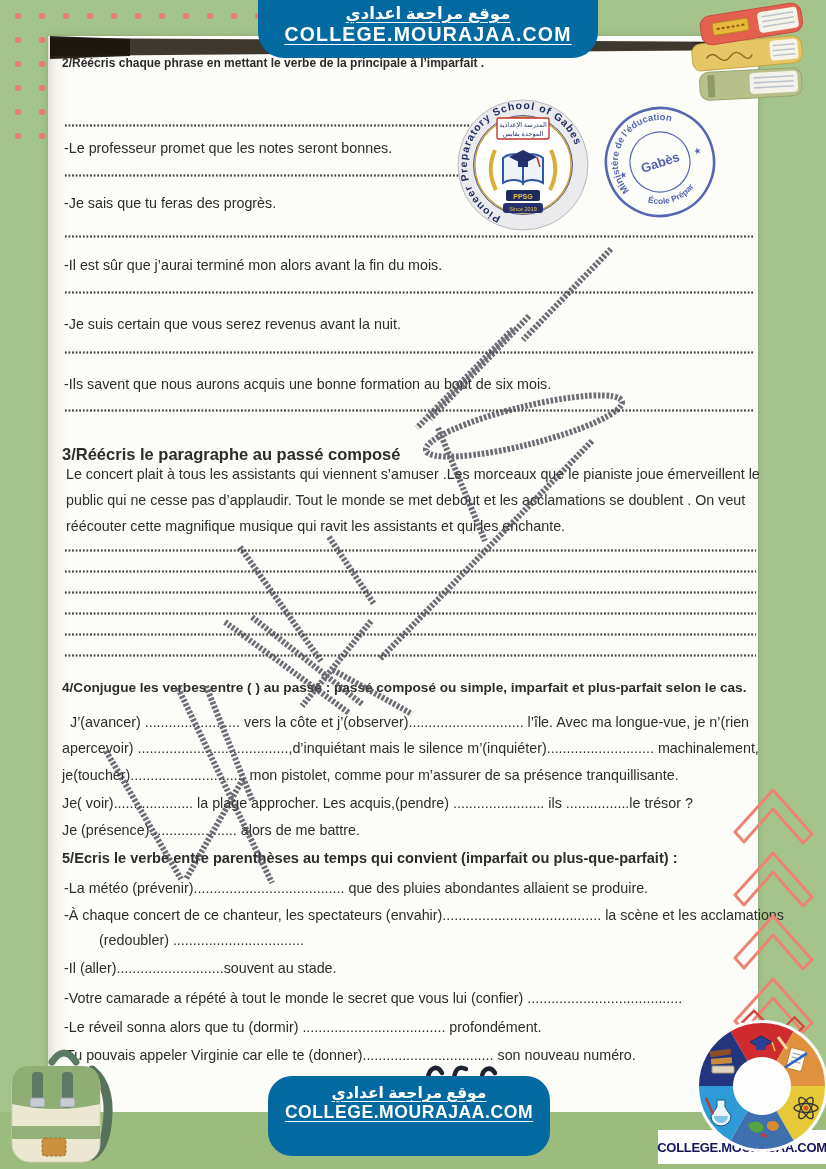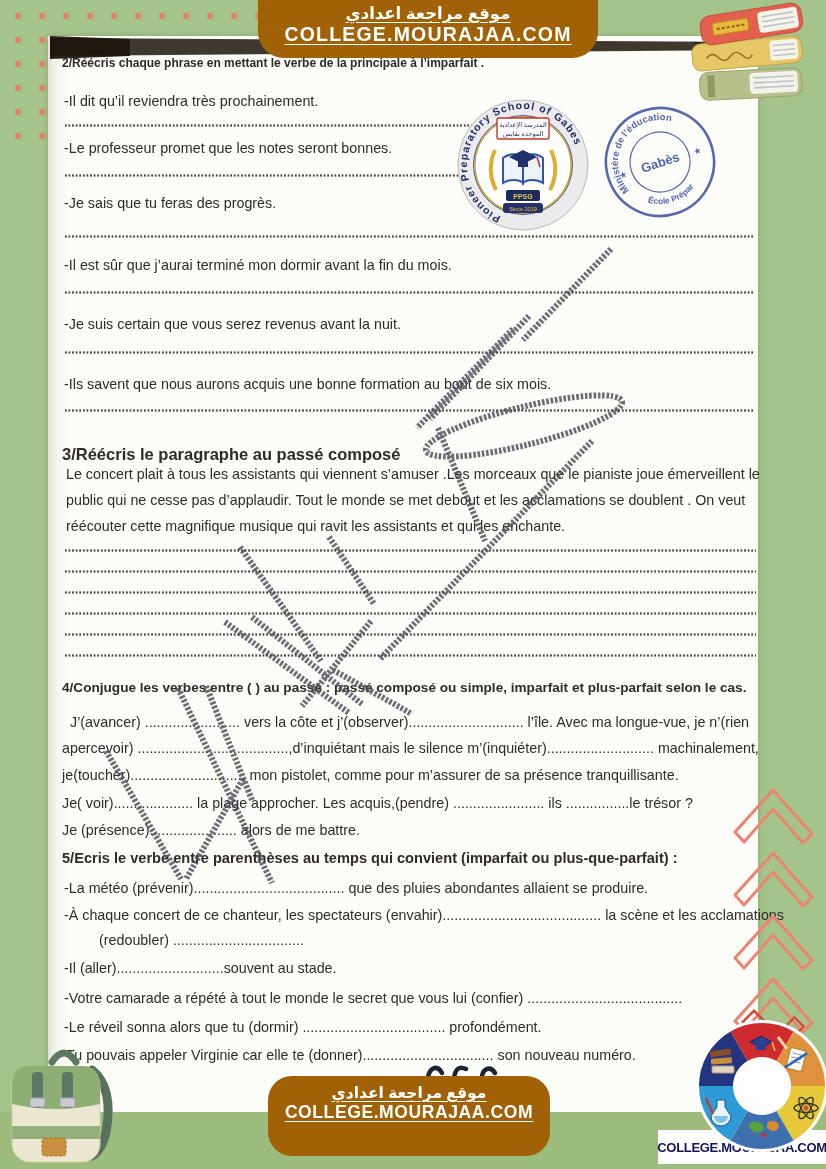--- a/index.html
+++ b/index.html
@@ -10,21 +10,21 @@
         background-size:24px 24px;background-position:6px 4px;}
   .paper{position:absolute;left:48px;top:36px;width:710px;height:1133px;background:#fcfcf9;
          box-shadow:0 0 6px rgba(60,60,40,.25);
          background-image:linear-gradient(90deg,#e3e1d8 0,#f6f5f0 9px,#fcfcf9 20px);}
   .t{position:absolute;font-size:14.3px;line-height:1.3;color:#2e2c29;white-space:nowrap;z-index:3;}
   .h{font-weight:bold;}
   .dotline{position:absolute;height:3px;z-index:3;
            background-image:radial-gradient(circle,#45433f 1px,transparent 1.25px);
            background-size:3.6px 3px;background-repeat:repeat-x;}
   .para{white-space:normal;line-height:26px;}
-  .banner{position:absolute;background:#a16207;text-align:center;z-index:8;}
+  .banner{position:absolute;background:#0369a1;text-align:center;z-index:8;}
   .banner .ar{color:#fff;font-weight:bold;font-size:16.5px;text-decoration:underline;
               text-underline-offset:3px;}
   .banner .site{color:#fff;font-weight:bold;font-size:19.5px;letter-spacing:1.2px;
               text-decoration:underline;text-underline-offset:3px;}
   .hdr{left:258px;top:0;width:340px;height:54px;border-radius:0 0 26px 26px;padding-top:4px;}
   .ftr{left:268px;top:1076px;width:282px;height:72px;border-radius:24px;padding-top:8px;}
   .ftr .ar{font-size:15.5px;}
   .ftr .site{font-size:17.5px;letter-spacing:.6px;}
   .strip{position:absolute;left:0;top:1112px;width:826px;height:57px;background:#9cbc7e;z-index:7;}
   .whitebar{position:absolute;left:658px;top:1130px;width:168px;height:34px;background:#fff;z-index:9;
@@ -43,30 +43,29 @@
   <div class="paper"></div>
 
   <svg class="lay2" width="826" height="80">
     <path d="M50,38 L758,42 L758,50 L50,56 Z" fill="#241c12" opacity="0.88"></path>
     <path d="M50,36 L130,39 L130,56 L50,59 Z" fill="#1c150c" opacity="0.95"></path>
     <path d="M690,42 L758,44 L758,60 L728,52 Z" fill="#241c12" opacity="0.9"></path>
   </svg>
 
   <div class="t h" style="left:62px;top:56px;font-size:12px;">2/Réécris chaque phrase en mettant le verbe de la principale à l’imparfait .</div>
 
-  <div class="t" style="left:64px;top:92px;">-Il dit qu’il reviendra très prochainement.</div>
   <div class="dotline" style="left:64px;top:124px;width:480px;"></div>
 
   <div class="t" style="left:64px;top:139px;">-Le professeur promet que les notes seront bonnes.</div>
   <div class="dotline" style="left:64px;top:174px;width:458px;"></div>
 
   <div class="t" style="left:64px;top:194px;">-Je sais que tu feras des progrès.</div>
   <div class="dotline" style="left:64px;top:235px;width:690px;"></div>
 
-  <div class="t" style="left:64px;top:256px;">-Il est sûr que j’aurai terminé mon dormir avant la fin du mois.</div>
+  <div class="t" style="left:64px;top:256px;">-Il est sûr que j’aurai terminé mon alors avant la fin du mois.</div>
   <div class="dotline" style="left:64px;top:291px;width:690px;"></div>
 
   <div class="t" style="left:64px;top:315px;">-Je suis certain que vous serez revenus avant la nuit.</div>
   <div class="dotline" style="left:64px;top:351px;width:690px;"></div>
 
   <div class="t" style="left:64px;top:375px;">-Ils savent que nous aurons acquis une bonne formation au bout de six mois.</div>
   <div class="dotline" style="left:64px;top:409px;width:690px;"></div>
 
   <div class="t h" style="left:62px;top:444px;font-size:16.5px;">3/Réécris le paragraphe au passé composé</div>
   <div class="t para" style="left:66px;top:461px;width:694px;">  Le concert plait à tous les assistants qui viennent s’amuser .Les morceaux que le pianiste joue émerveillent le public qui ne cesse pas d’applaudir. Tout le monde se met debout et les acclamations se doublent . On veut réécouter cette magnifique musique qui ravit les assistants et qui les enchante.</div>

